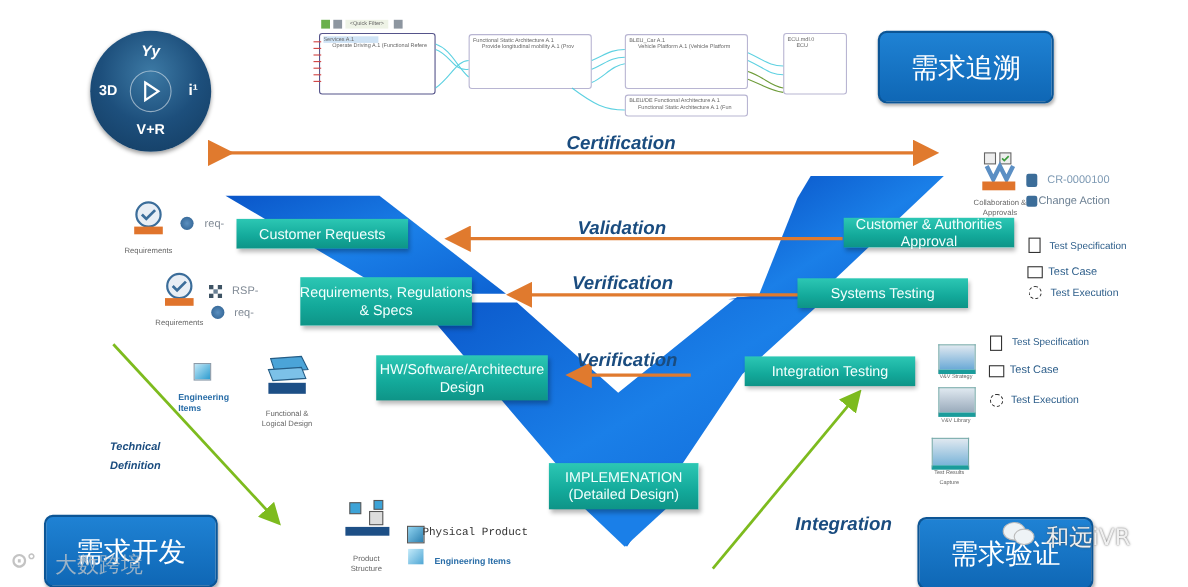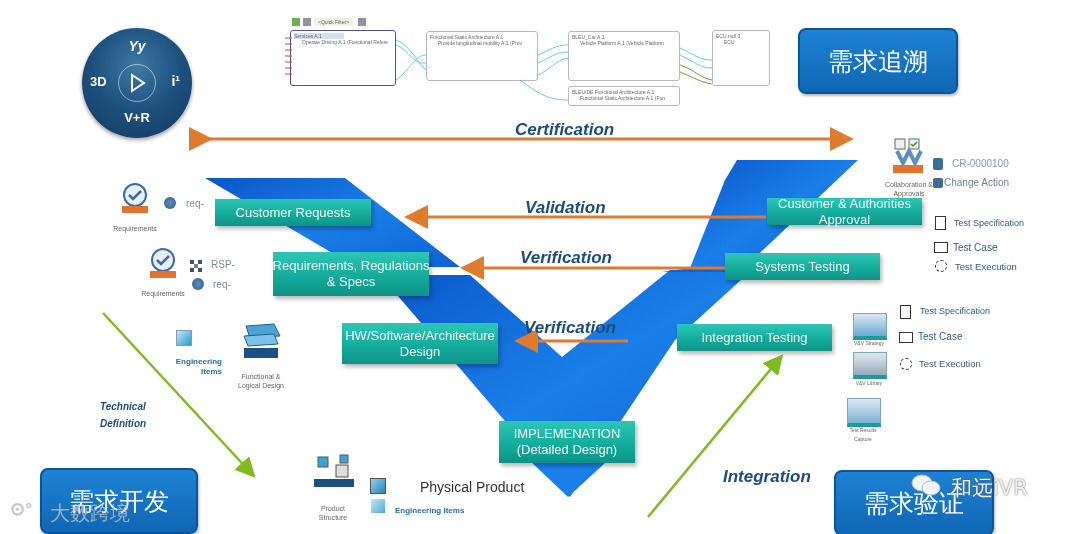--- a/index.html
+++ b/index.html
@@ -180,21 +180,21 @@
       <rect x="0" y="8" width="4" height="4" fill="#3e5364"></rect>
       <rect x="8" y="8" width="4" height="4" fill="#3e5364"></rect>
       <rect x="4" y="4" width="4" height="4" fill="#6b8296"></rect>
     </svg>
 </div>
 <div class="side gray" style="left:211px;top:259px;">RSP-</div>
 <div class="icon" style="left:192px;top:278px;width:12px;height:12px;border-radius:50%;background:radial-gradient(circle,#5b8fbf,#2a5c8c);"></div>
 <div class="side gray" style="left:213px;top:279px;">req-</div>
 
 <div class="icon" style="left:176px;top:330px;width:14px;height:14px;background:linear-gradient(135deg,#bfe7f7,#2b9bcf);border:1px solid #8a9aa8;"></div>
-<div class="abs" style="left:162px;top:357px;width:60px;text-align:right;font-size:8px;font-weight:bold;color:#2a6ea8;white-space:pre;line-height:10px;">Engineering
+<div class="abs" style="left:162px;top:357px;width:60px;text-align:left;font-size:8px;font-weight:bold;color:#2a6ea8;white-space:pre;line-height:10px;">Engineering
 Items</div>
 <div class="icon" style="left:240px;top:322px;width:42px;height:38px;">
   <svg width="42" height="38">
       <polygon points="6,4 34,2 40,14 10,16" fill="#4ba4d8" stroke="#245c85"></polygon>
       <polygon points="4,14 34,12 38,22 8,24" fill="#7cc1e8" stroke="#245c85"></polygon>
       <rect x="4" y="26" width="34" height="10" fill="#1d4f86"></rect>
     </svg>
 </div>
 <div class="tiny" style="left:226px;top:372px;width:70px;white-space:pre;">Functional &amp;
 Logical Design</div>
@@ -203,21 +203,21 @@
   <svg width="44" height="36">
       <rect x="6" y="4" width="10" height="10" fill="#3da3d7" stroke="#555"></rect>
       <rect x="28" y="2" width="8" height="8" fill="#3da3d7" stroke="#555"></rect>
       <rect x="24" y="12" width="12" height="12" fill="#ddd" stroke="#555"></rect>
       <rect x="2" y="26" width="40" height="8" fill="#1d4f86"></rect>
     </svg>
 </div>
 <div class="tiny" style="left:308px;top:504px;width:50px;white-space:pre;">Product
 Structure</div>
 <div class="icon" style="left:370px;top:478px;width:14px;height:14px;background:linear-gradient(135deg,#8fd3f0,#2b7fb0);border:1.5px solid #555;"></div>
-<div class="side" style="left:420px;top:479px;color:#333;font-size:14px;">Physical Product</div>
+<div class="side" style="left:384px;top:479px;color:#333;font-size:10px;font-family:Liberation Mono, monospace;">Physical Product</div>
 <div class="icon" style="left:371px;top:499px;width:14px;height:14px;background:linear-gradient(135deg,#c4ebfa,#4fa6d4);"></div>
 <div class="side" style="left:395px;top:506px;font-size:8px;font-weight:bold;color:#2a6ea8;">Engineering Items</div>
 
 <div class="icon" style="left:889px;top:137px;width:38px;height:38px;">
   <svg width="38" height="38">
       <rect x="6" y="2" width="10" height="10" fill="#eee" stroke="#666"></rect>
       <rect x="20" y="2" width="10" height="10" fill="#eee" stroke="#666"></rect>
       <path d="M22,7 l2,2 l4,-4" stroke="#3a9b3a" fill="none" stroke-width="1.5"></path>
       <path d="M8,14 L14,26 L20,14 L26,26 L32,14" stroke="#5b8fc4" stroke-width="4" fill="none"></path>
       <rect x="4" y="28" width="30" height="8" fill="#e0742c"></rect>

